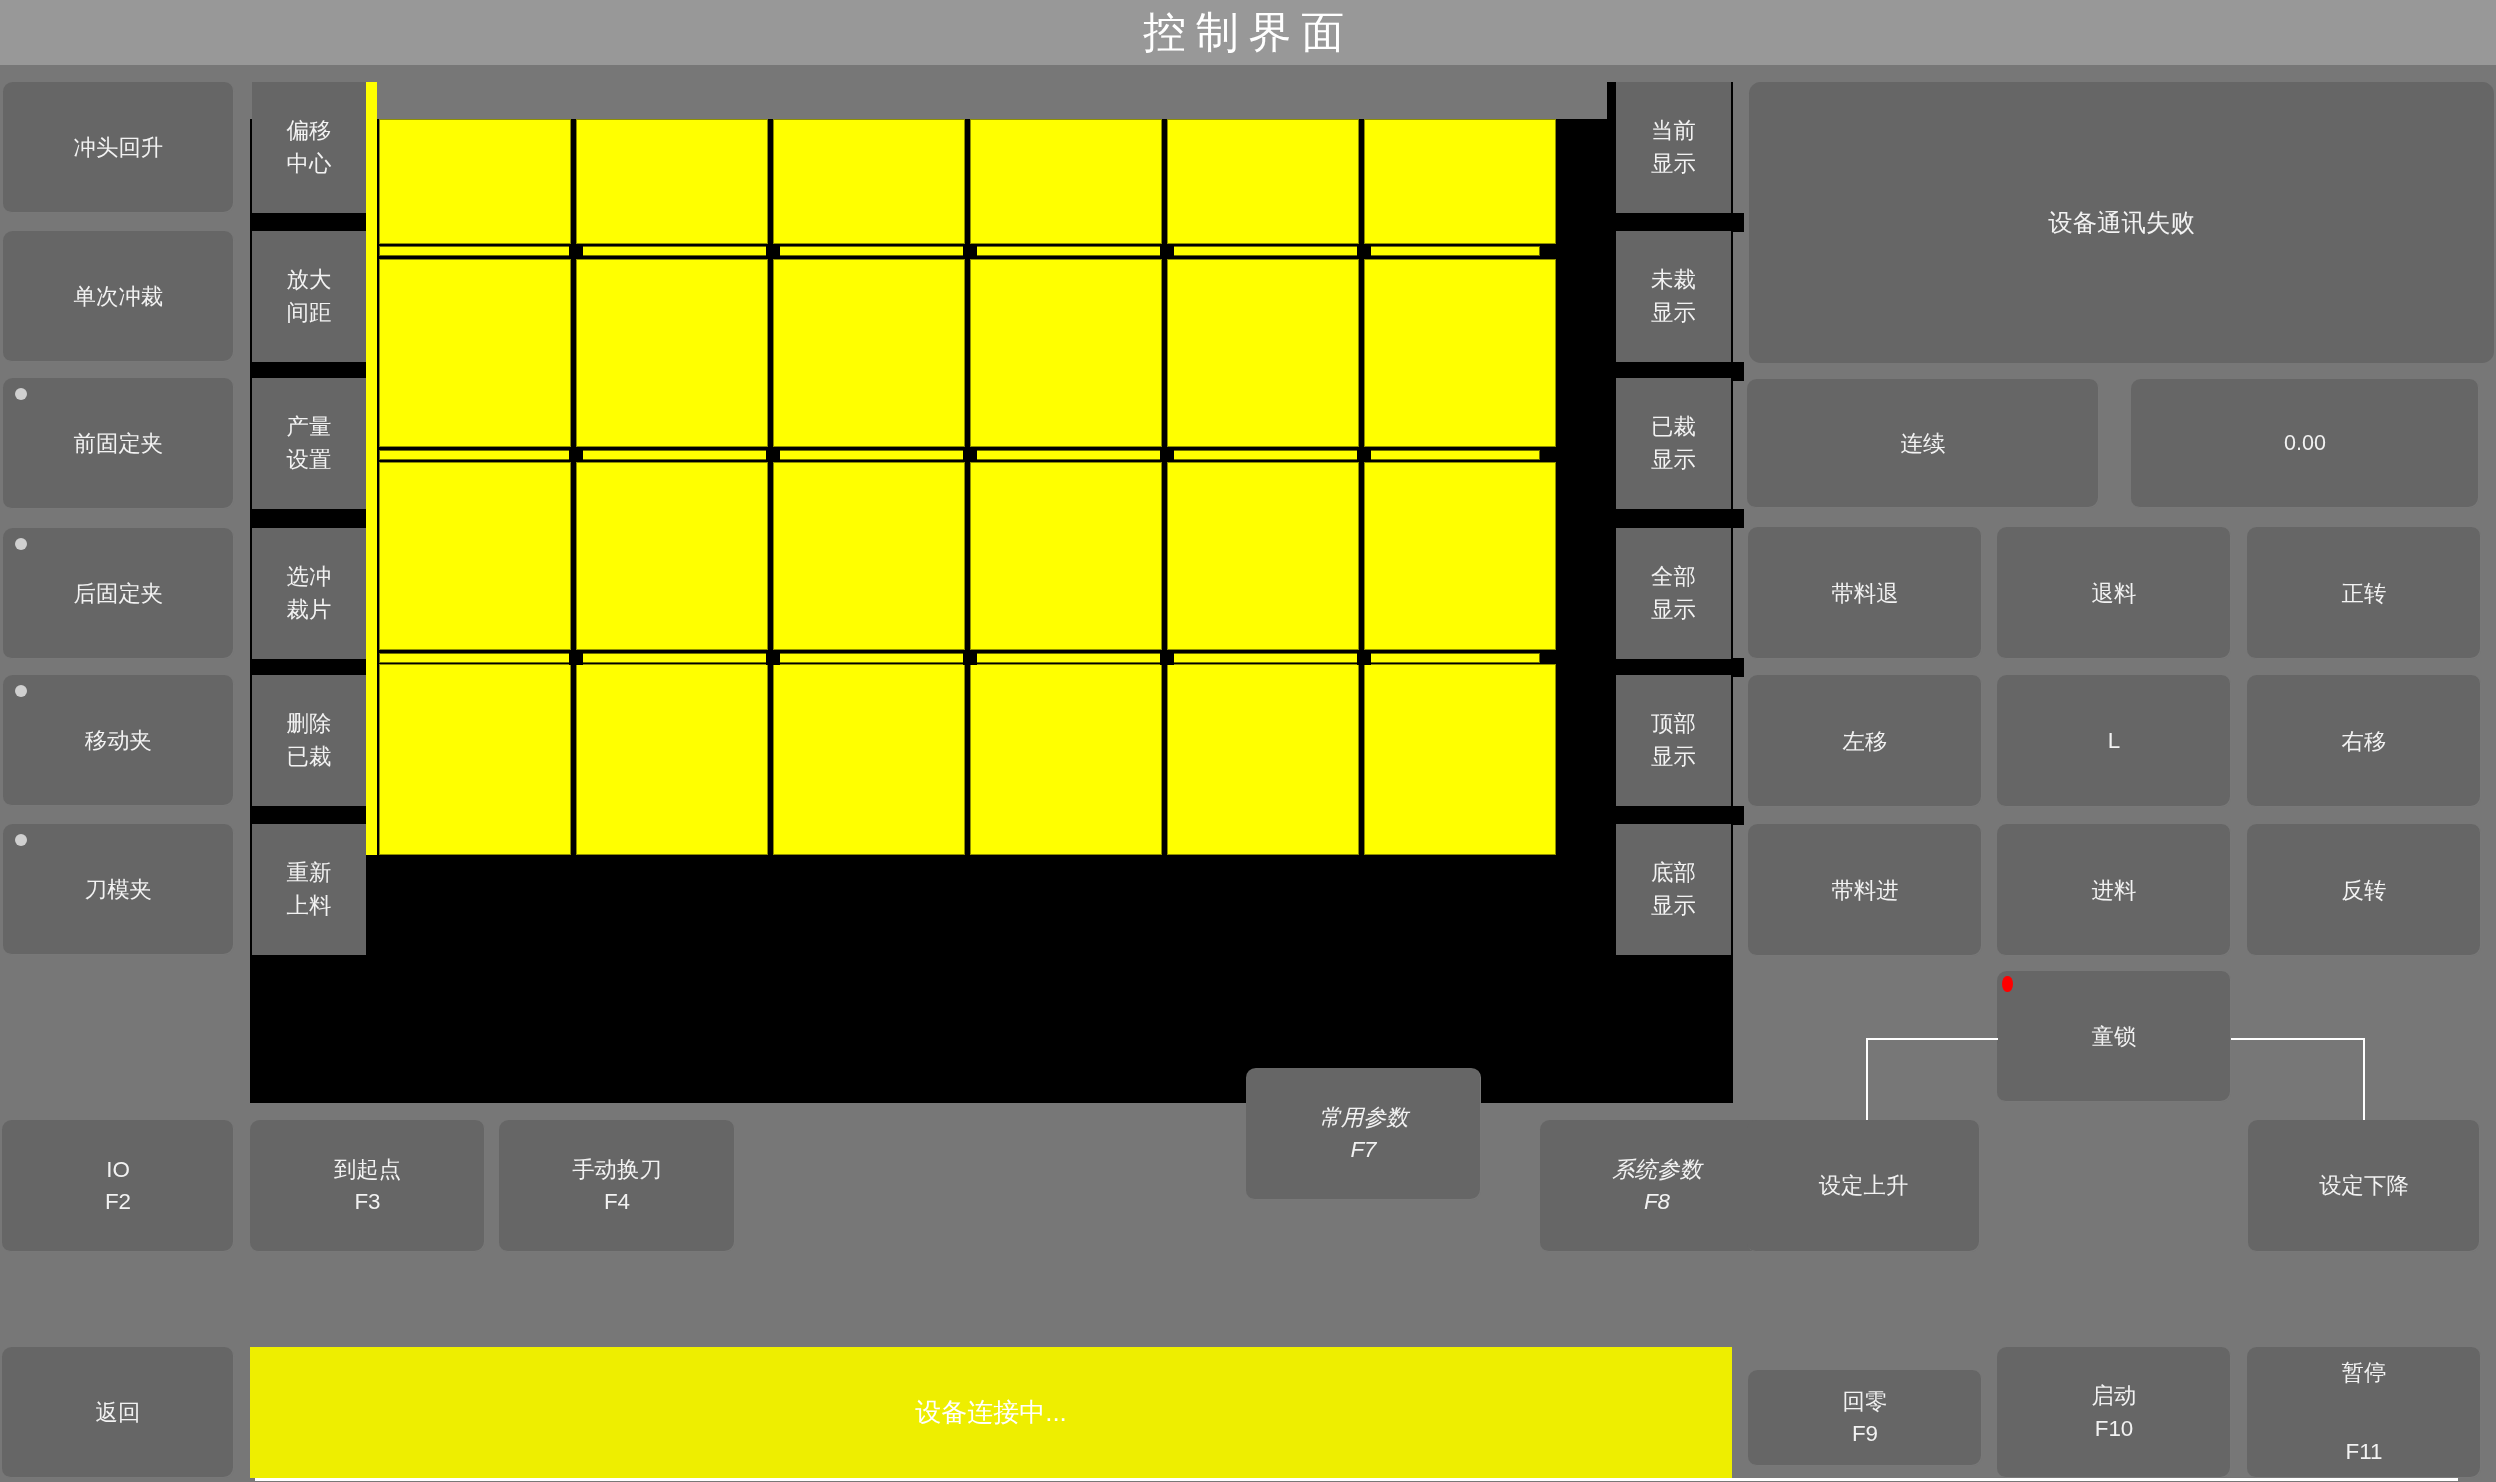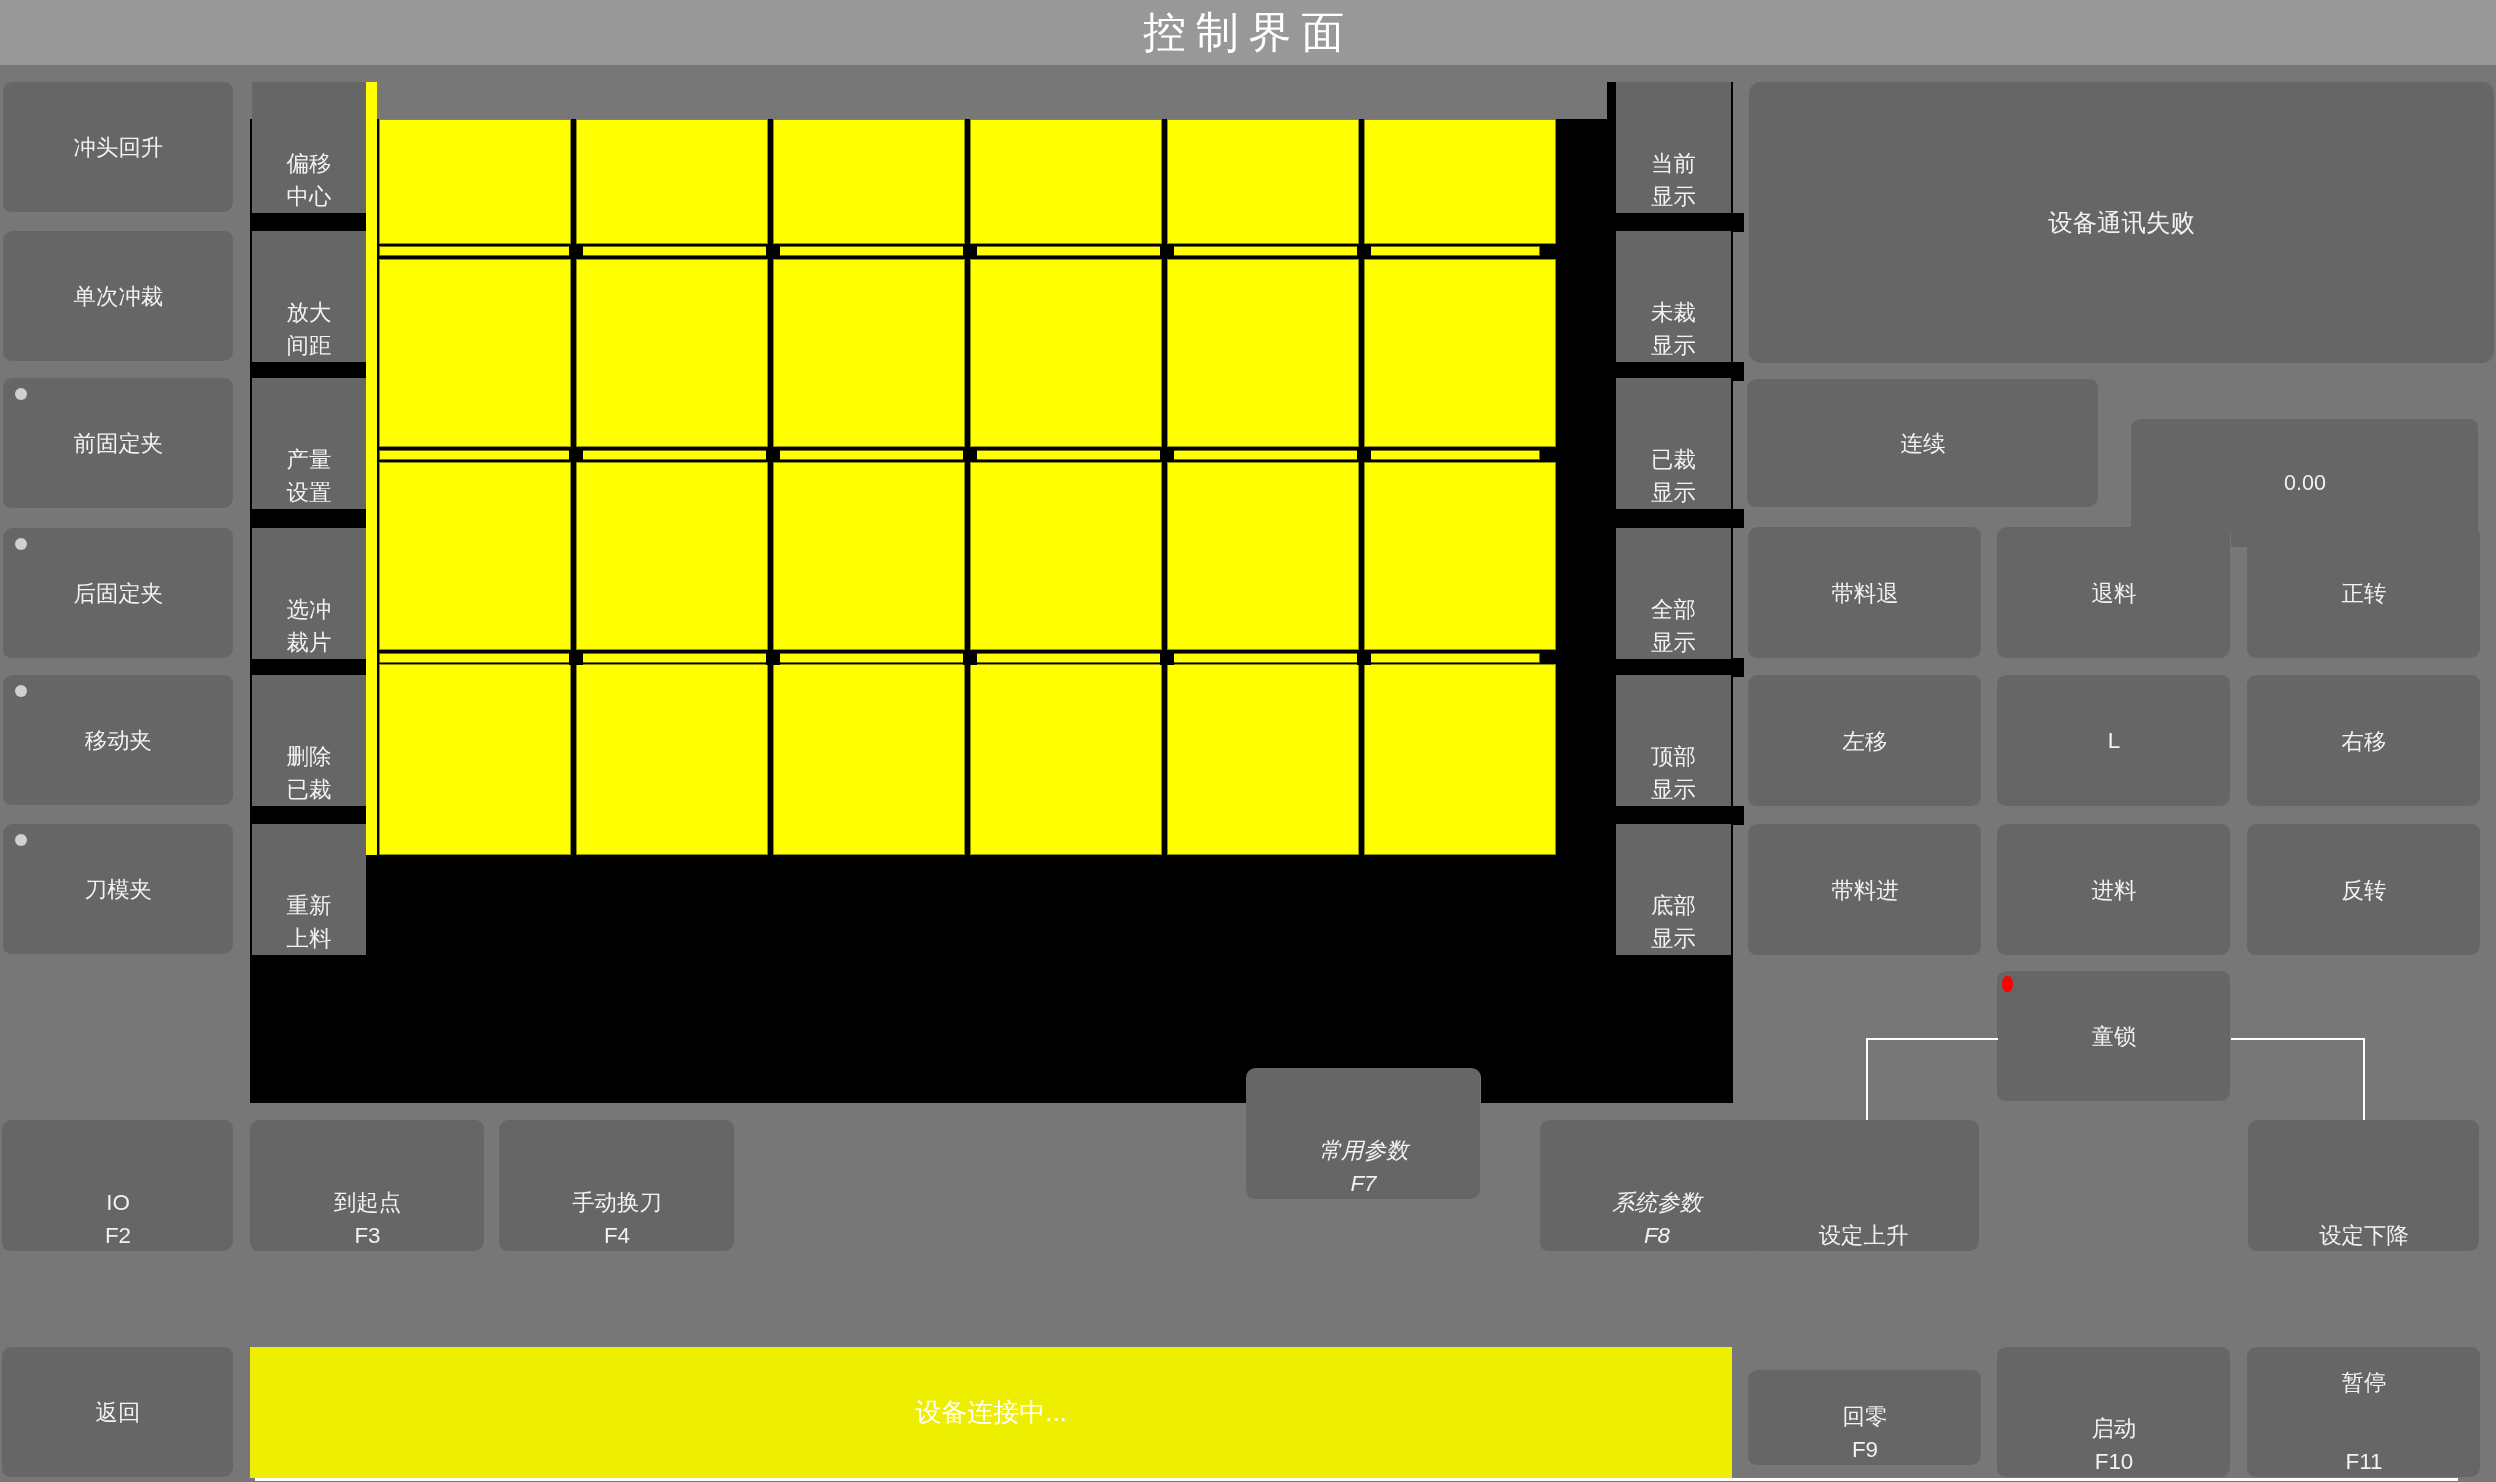--- a/index.html
+++ b/index.html
@@ -11,34 +11,34 @@
        overflow:hidden;font-family:"Liberation Sans",sans-serif;}
   .abs{position:absolute;}
   #titlebar{left:0;top:0;width:2497px;height:65px;background:var(--titlebar);
     display:flex;align-items:center;justify-content:center;}
   #titlebar span{color:#ffffff;font-family:"DejaVu Serif",serif;font-size:43px;
     letter-spacing:9.8px;}
   .btn{background:var(--btn);color:var(--text);display:flex;align-items:center;
     justify-content:center;text-align:center;font-size:22.4px;border-radius:9.8px;
     box-shadow:inset -1px -1px 0 rgba(255,255,255,0.12);box-sizing:border-box;}
   .sq{border-radius:0;box-shadow:none;}
-  .twoline{flex-direction:column;line-height:1.45;justify-content:flex-end;}
+  .twoline{flex-direction:column;line-height:1.45;}
   .indicator{position:absolute;left:11.7px;top:9.8px;width:12.7px;height:12.7px;
     border-radius:50%;background:#d0d0d0;}
   #canvas{left:250px;top:82px;width:1483px;height:1021px;background:var(--canvas);}
   .cell{position:absolute;background:var(--yellow);border:1px solid #8f8f00;
     box-sizing:border-box;}
   .strip{position:absolute;background:var(--yellow);border:1px solid #6e6e00;
     box-sizing:border-box;}
   .notch{position:absolute;background:#000;}
   #statusbox{left:1749px;top:82px;width:745px;height:281px;background:var(--btn);
     border-radius:11.7px;display:flex;align-items:center;justify-content:center;
     color:var(--text);font-size:24.4px;}
   #modebtn{left:1747px;top:379px;width:352px;height:129px;}
-  #valuebox{left:2131px;top:379px;width:348px;height:129px;font-size:21.5px;margin-top:40px;}
+  #valuebox{left:2131px;top:379px;width:348px;height:129px;font-size:21.5px;}
   #childlock{left:1997px;top:971px;width:234px;height:131px;}
   #alertdot{position:absolute;left:4.9px;top:4.9px;width:10.7px;height:16.6px;
     border-radius:50%;background:#ff0000;}
   .wline{position:absolute;background:#ffffff;}
   #backbtn{left:2px;top:1347px;width:232px;height:131px;}
   #yellowbar{left:250px;top:1347px;width:1482px;height:131px;background:var(--baryellow);
     display:flex;align-items:center;justify-content:center;color:#ffffff;font-size:26px;}
   #bottomline{left:255px;top:1478px;width:2203px;height:2.9px;background:#ffffff;}
 </style>
 </head>

